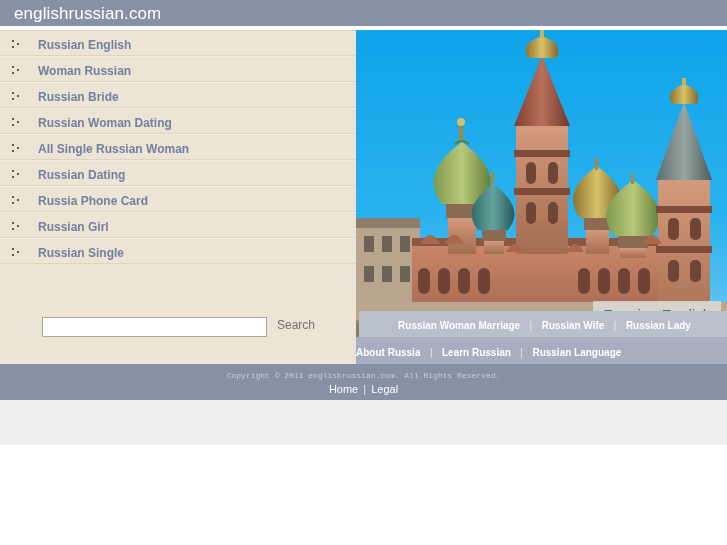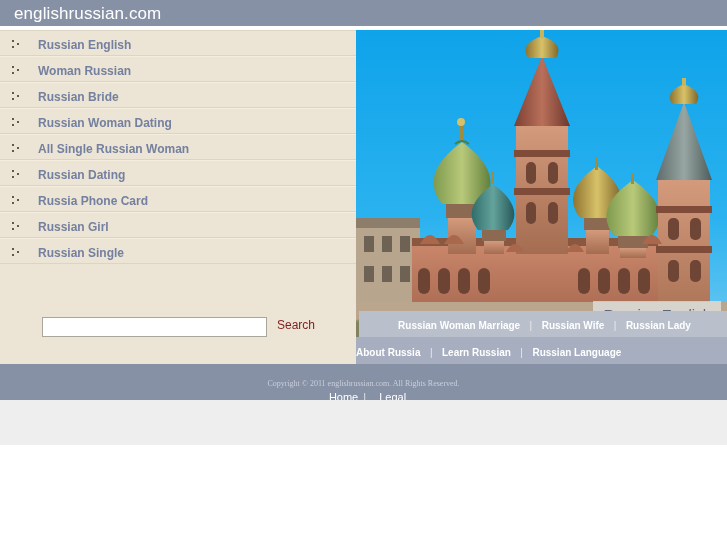--- a/index.html
+++ b/index.html
@@ -113,21 +113,21 @@
     font-size: 12px;
     font-family: "Liberation Sans", sans-serif;
     padding: 1px 4px;
     outline: none;
   }
   .search-button {
     position: absolute;
     left: 277px;
     top: 6px;
     font-size: 12px;
-    color: #7f1d1d;
+    color: #737373;
     background: transparent;
     border: 0;
     padding: 0;
     cursor: pointer;
     font-family: "Liberation Sans", sans-serif;
   }
   
   .photo {
     position: absolute;
     left: 356px;
@@ -188,34 +188,33 @@
     left: 0;
     top: 364px;
     width: 727px;
     height: 36px;
     background: #8691a6;
     text-align: center;
   }
   .copyright {
     font-size: 8px;
     color: #c9cedb;
-    padding-top: 15px;
-    font-family: Liberation Serif, serif;
+    padding-top: 7px;
+    font-family: Liberation Mono, monospace;
   }
   .footer-links {
     font-size: 11px;
     color: #ffffff;
     padding-top: 3px;
     font-family: "Liberation Sans", sans-serif;
   }
   .footer-link {
     color: #ffffff;
     text-decoration: none;
     font-family: "Liberation Sans", sans-serif;
-    margin-left: 8px;
   }
   .footer-sep { color: #dfe3ea; padding: 0 2px; }
   .below-band {
     position: absolute;
     left: 0;
     top: 400px;
     width: 727px;
     height: 45px;
     background: #eeeeee;
   }

